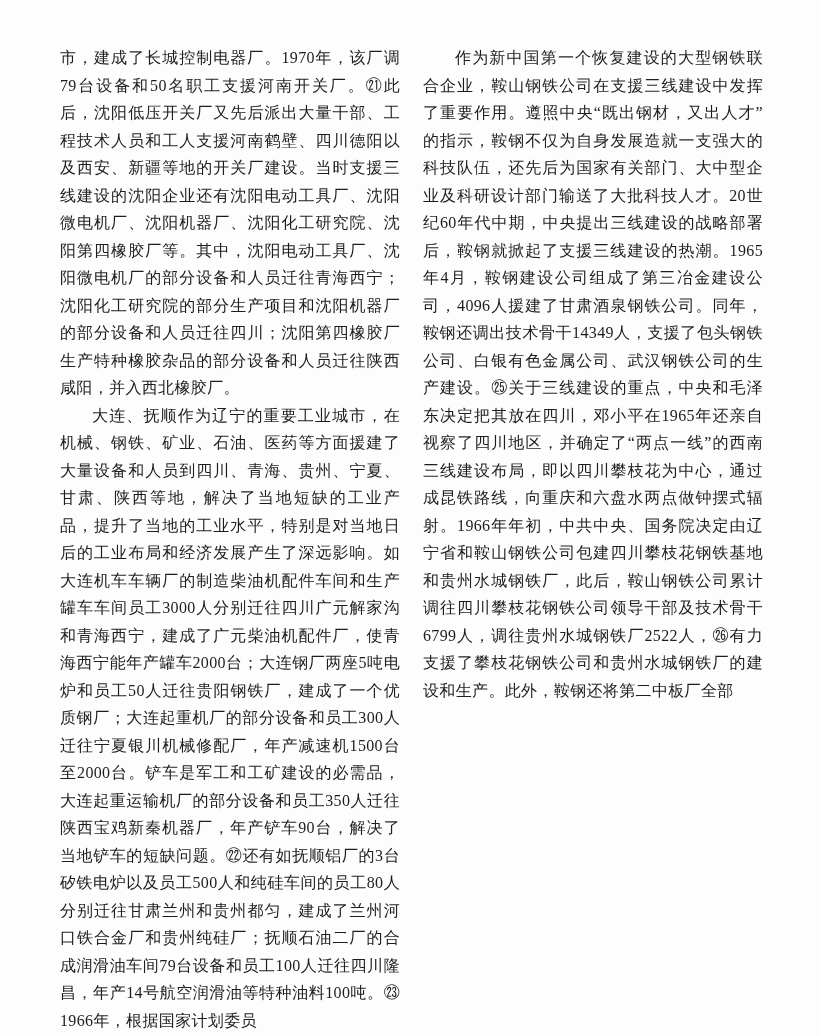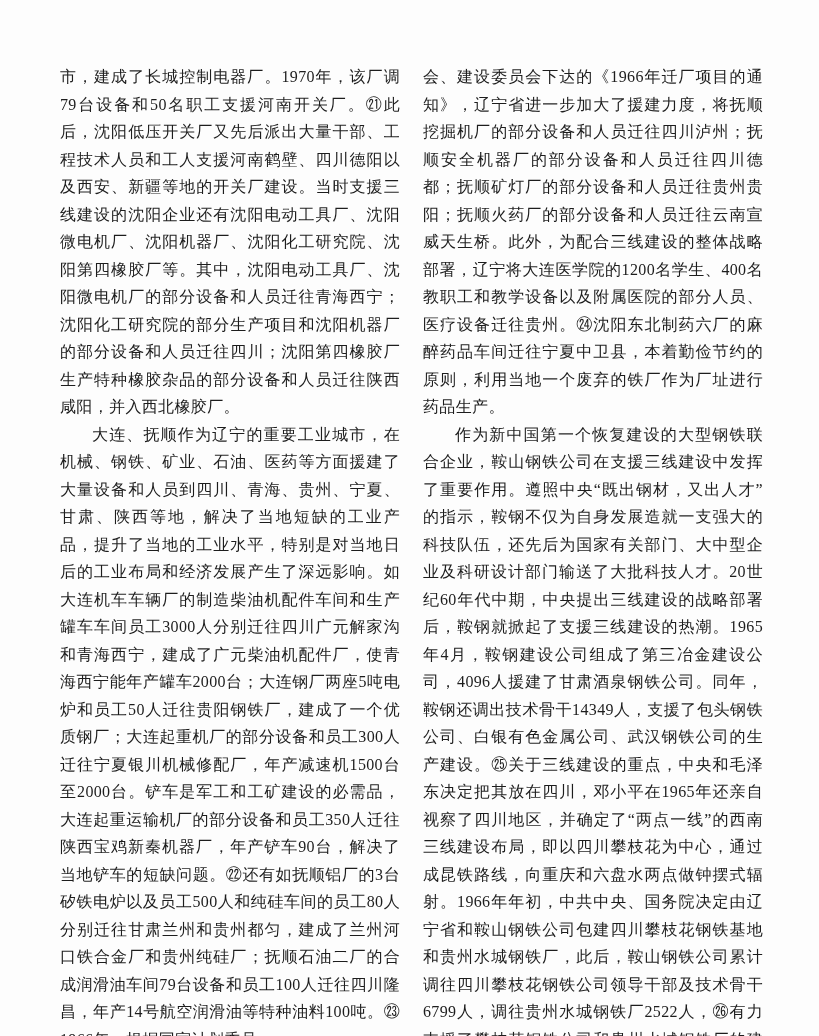--- a/index.html
+++ b/index.html
@@ -19,21 +19,20 @@
     padding: 44px 56px 0 60px;
     display: flex;
     gap: 23px;
     background: #fdfdfd;
     color: #1d1d1d;
     font-family: "Liberation Serif", "DejaVu Serif", serif;
   }
   .column {
     width: 340px;
     flex: 0 0 340px;
-    margin-top: 19px;
   }
   .para {
     margin: 0;
     font-size: 16px;
     line-height: 27.5px;
     letter-spacing: 0.35px;
     text-align: justify;
     text-justify: inter-ideograph;
   }
   .para.new-para {
@@ -42,16 +41,15 @@
 </style>
 </head>
 <body>
 
 <div class="page">
   <div class="column">
     <p class="para">市，建成了长城控制电器厂。1970年，该厂调79台设备和50名职工支援河南开关厂。㉑此后，沈阳低压开关厂又先后派出大量干部、工程技术人员和工人支援河南鹤壁、四川德阳以及西安、新疆等地的开关厂建设。当时支援三线建设的沈阳企业还有沈阳电动工具厂、沈阳微电机厂、沈阳机器厂、沈阳化工研究院、沈阳第四橡胶厂等。其中，沈阳电动工具厂、沈阳微电机厂的部分设备和人员迁往青海西宁；沈阳化工研究院的部分生产项目和沈阳机器厂的部分设备和人员迁往四川；沈阳第四橡胶厂生产特种橡胶杂品的部分设备和人员迁往陕西咸阳，并入西北橡胶厂。</p>
     <p class="para new-para">大连、抚顺作为辽宁的重要工业城市，在机械、钢铁、矿业、石油、医药等方面援建了大量设备和人员到四川、青海、贵州、宁夏、甘肃、陕西等地，解决了当地短缺的工业产品，提升了当地的工业水平，特别是对当地日后的工业布局和经济发展产生了深远影响。如大连机车车辆厂的制造柴油机配件车间和生产罐车车间员工3000人分别迁往四川广元解家沟和青海西宁，建成了广元柴油机配件厂，使青海西宁能年产罐车2000台；大连钢厂两座5吨电炉和员工50人迁往贵阳钢铁厂，建成了一个优质钢厂；大连起重机厂的部分设备和员工300人迁往宁夏银川机械修配厂，年产减速机1500台至2000台。铲车是军工和工矿建设的必需品，大连起重运输机厂的部分设备和员工350人迁往陕西宝鸡新秦机器厂，年产铲车90台，解决了当地铲车的短缺问题。㉒还有如抚顺铝厂的3台矽铁电炉以及员工500人和纯硅车间的员工80人分别迁往甘肃兰州和贵州都匀，建成了兰州河口铁合金厂和贵州纯硅厂；抚顺石油二厂的合成润滑油车间79台设备和员工100人迁往四川隆昌，年产14号航空润滑油等特种油料100吨。㉓1966年，根据国家计划委员</p>
   </div>
   <div class="column">
-    <p class="para">会、建设委员会下达的《1966年迁厂项目的通知》，辽宁省进一步加大了援建力度，将抚顺挖掘机厂的部分设备和人员迁往四川泸州；抚顺安全机器厂的部分设备和人员迁往四川德都；抚顺矿灯厂的部分设备和人员迁往贵州贵阳；抚顺火药厂的部分设备和人员迁往云南宣威天生桥。此外，为配合三线建设的整体战略部署，辽宁将大连医学院的1200名学生、400名教职工和教学设备以及附属医院的部分人员、医疗设备迁往贵州。㉔沈阳东北制药六厂的麻醉药品车间迁往宁夏中卫县，本着勤俭节约的原则，利用当地一个废弃的铁厂作为厂址进行药品生产。</p>
     <p class="para new-para">作为新中国第一个恢复建设的大型钢铁联合企业，鞍山钢铁公司在支援三线建设中发挥了重要作用。遵照中央“既出钢材，又出人才”的指示，鞍钢不仅为自身发展造就一支强大的科技队伍，还先后为国家有关部门、大中型企业及科研设计部门输送了大批科技人才。20世纪60年代中期，中央提出三线建设的战略部署后，鞍钢就掀起了支援三线建设的热潮。1965年4月，鞍钢建设公司组成了第三冶金建设公司，4096人援建了甘肃酒泉钢铁公司。同年，鞍钢还调出技术骨干14349人，支援了包头钢铁公司、白银有色金属公司、武汉钢铁公司的生产建设。㉕关于三线建设的重点，中央和毛泽东决定把其放在四川，邓小平在1965年还亲自视察了四川地区，并确定了“两点一线”的西南三线建设布局，即以四川攀枝花为中心，通过成昆铁路线，向重庆和六盘水两点做钟摆式辐射。1966年年初，中共中央、国务院决定由辽宁省和鞍山钢铁公司包建四川攀枝花钢铁基地和贵州水城钢铁厂，此后，鞍山钢铁公司累计调往四川攀枝花钢铁公司领导干部及技术骨干6799人，调往贵州水城钢铁厂2522人，㉖有力支援了攀枝花钢铁公司和贵州水城钢铁厂的建设和生产。此外，鞍钢还将第二中板厂全部</p>
   </div>
 </div>
 
 </body></html>

